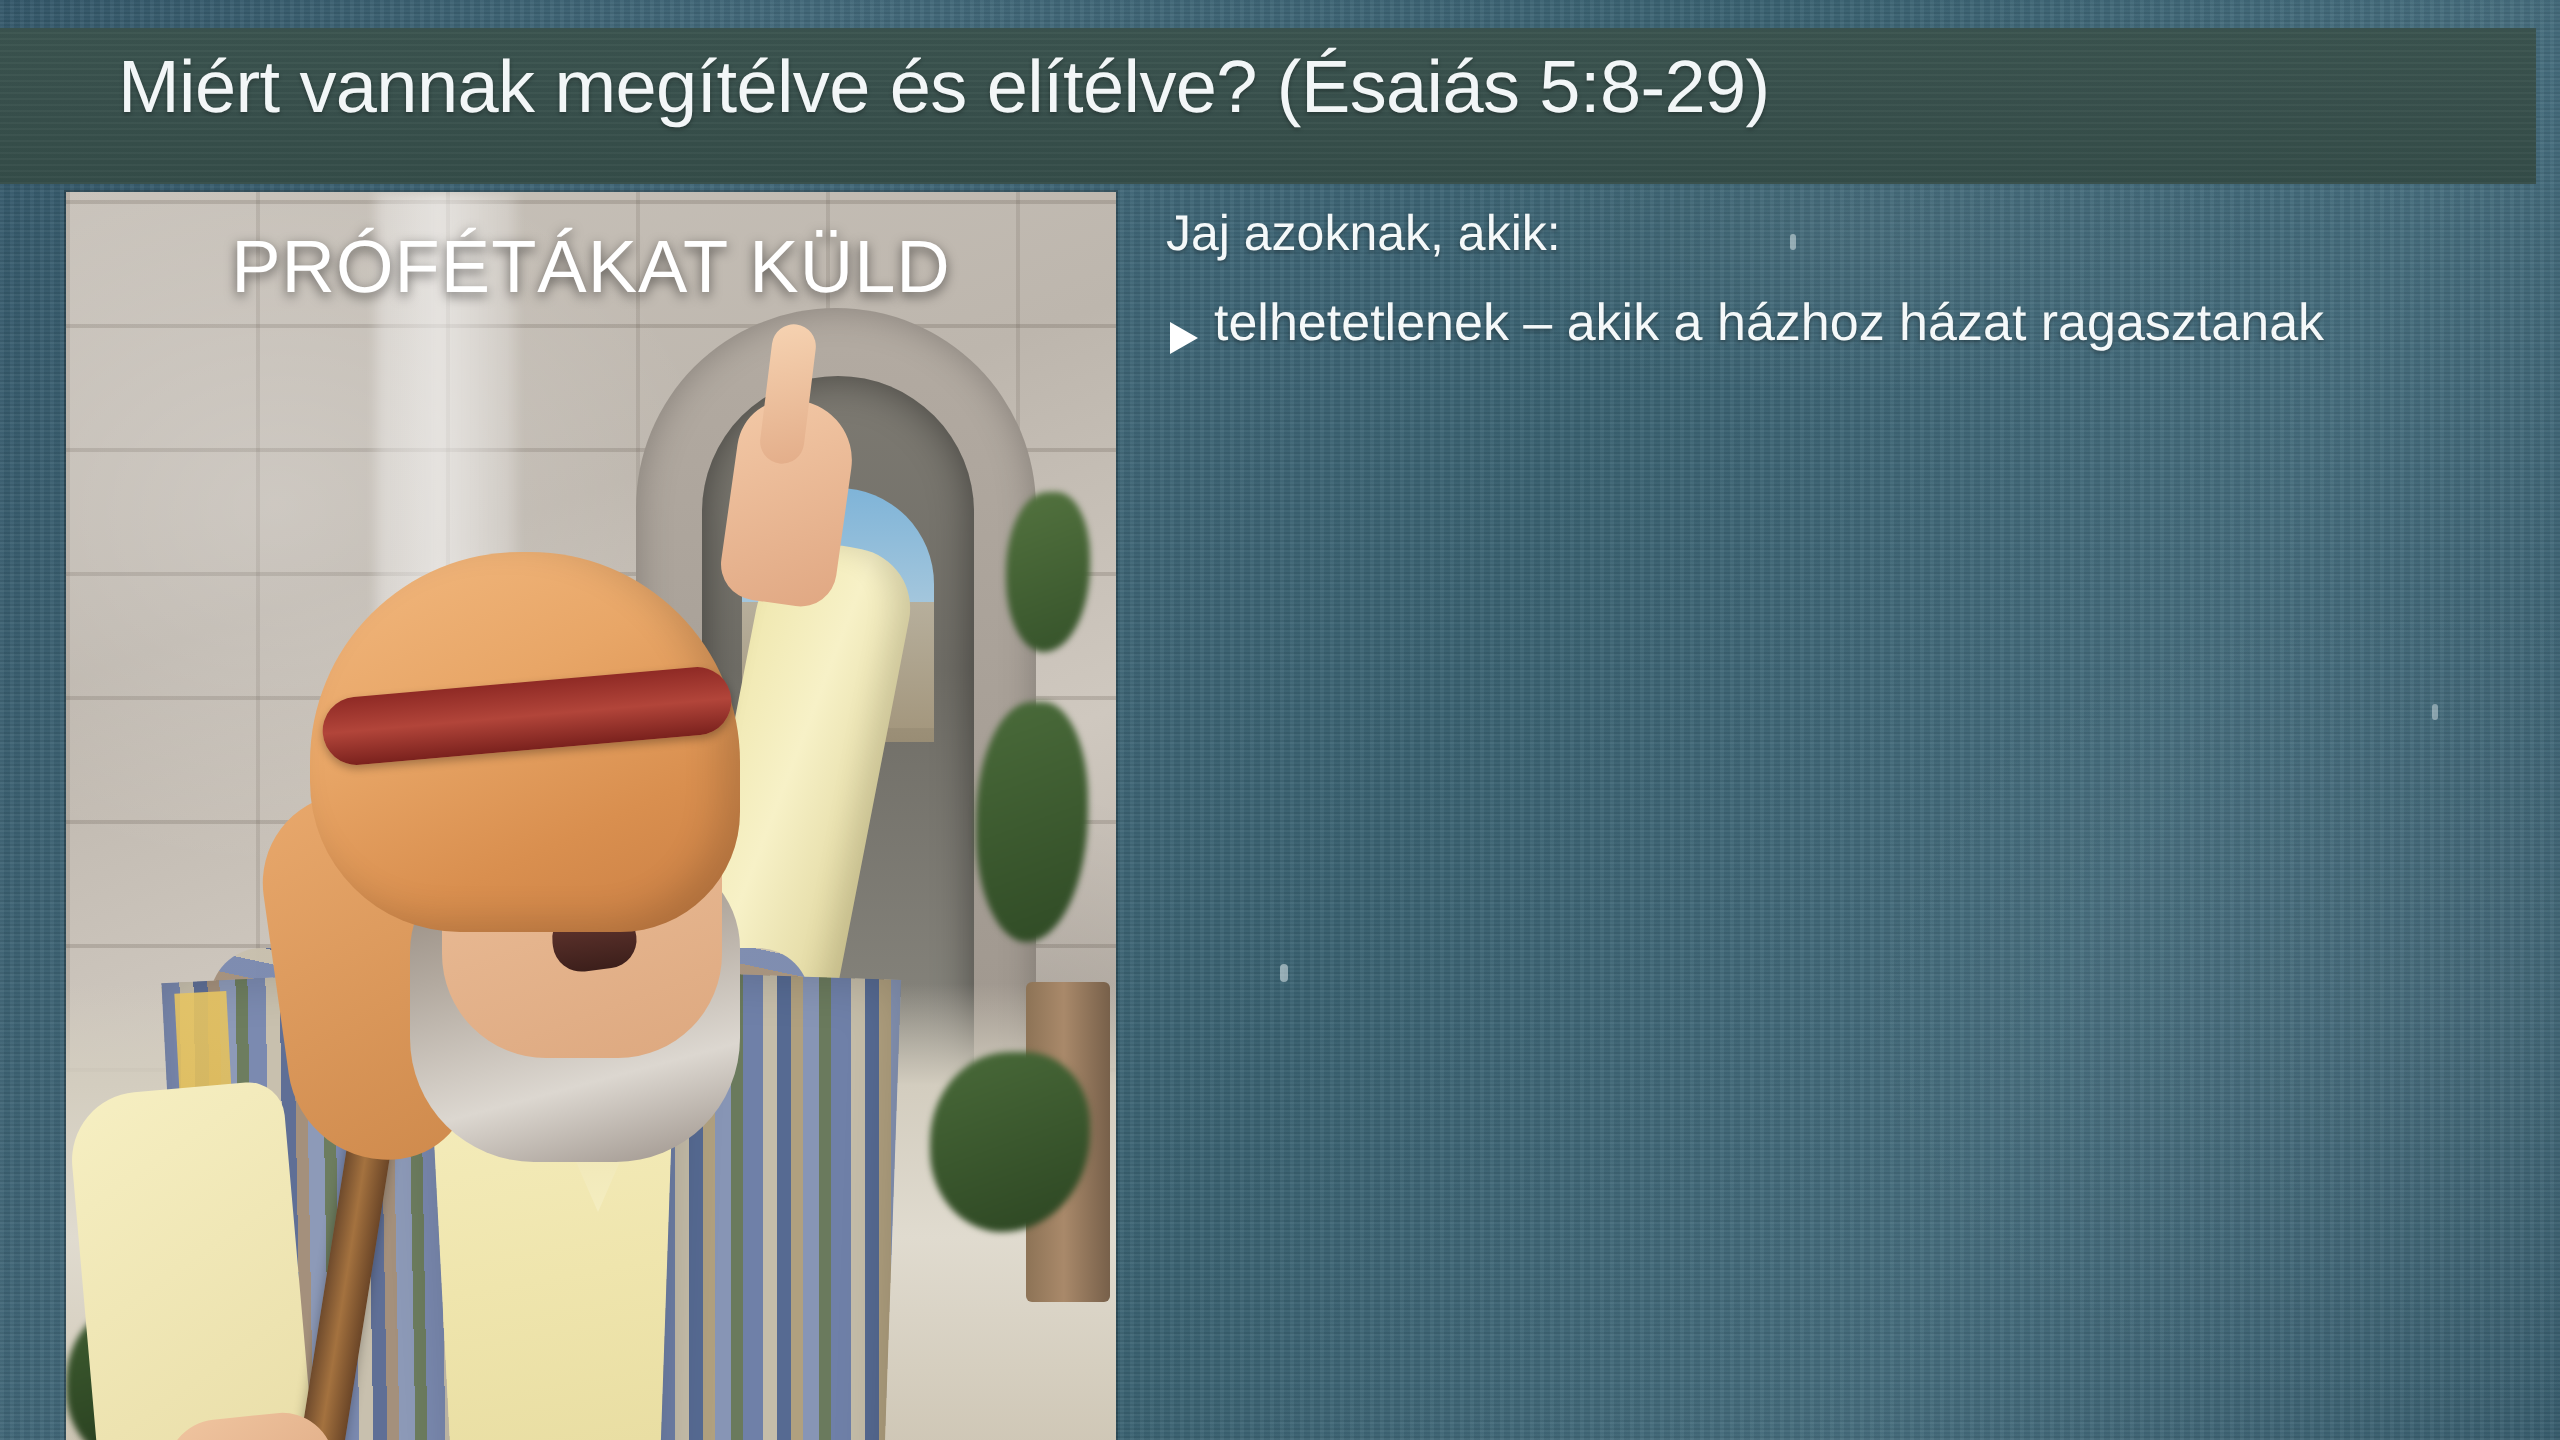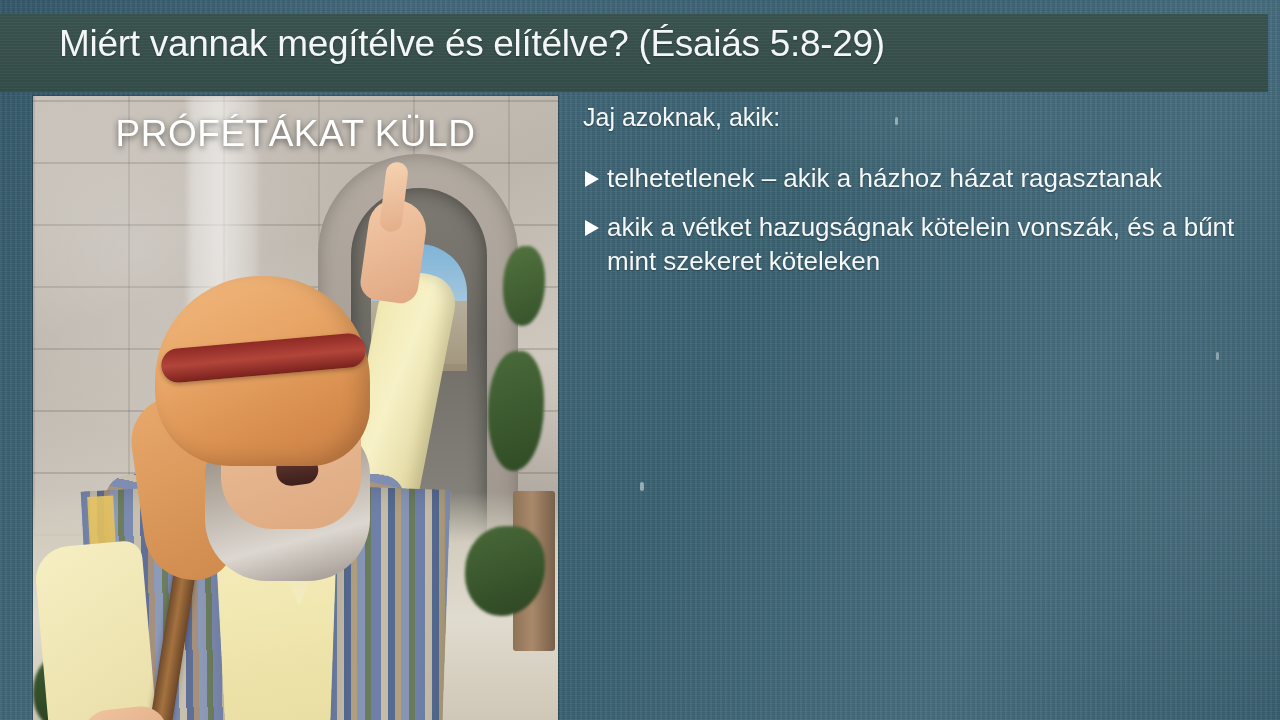--- a/index.html
+++ b/index.html
@@ -308,26 +308,26 @@
   #content{
     position:absolute;
     left:583px; top:100px;
     width:690px;
     z-index:3;
     color:#f4f8f9;
   }
   #intro{
     font-size:25px;
     line-height:34px;
-    margin-bottom:27px;
+    margin-bottom:10px;
     text-shadow:0 1px 2px rgba(0,0,0,.35);
   }
   .bullet{
     display:flex;
-    align-items:flex-start;
+    align-items:flex-end;
     margin-bottom:15px;
   }
   .marker{
     flex:0 0 auto;
     width:22px;
     margin-top:9px;
     margin-right:2px;
   }
   .marker svg{ display:block; }
   .btext{
@@ -404,24 +404,16 @@
     <div class="bullet">
       <span class="marker">
         <svg width="18" height="18" viewBox="0 0 18 18">
             <polygon points="2,1 16,9 2,17" fill="#ffffff"></polygon>
           </svg>
       </span>
       <span class="btext">telhetetlenek – akik a házhoz házat ragasztanak</span>
     </div>
 
 
-    <div class="bullet">
-      <span class="marker">
-        <svg width="18" height="18" viewBox="0 0 18 18">
-            <polygon points="2,1 16,9 2,17" fill="#ffffff"></polygon>
-          </svg>
-      </span>
-      <span class="btext">akik a vétket hazugságnak kötelein vonszák, és a bűnt mint szekeret köteleken</span>
-    </div>
 
 
   </div>
 </div>
 
 </body></html>

